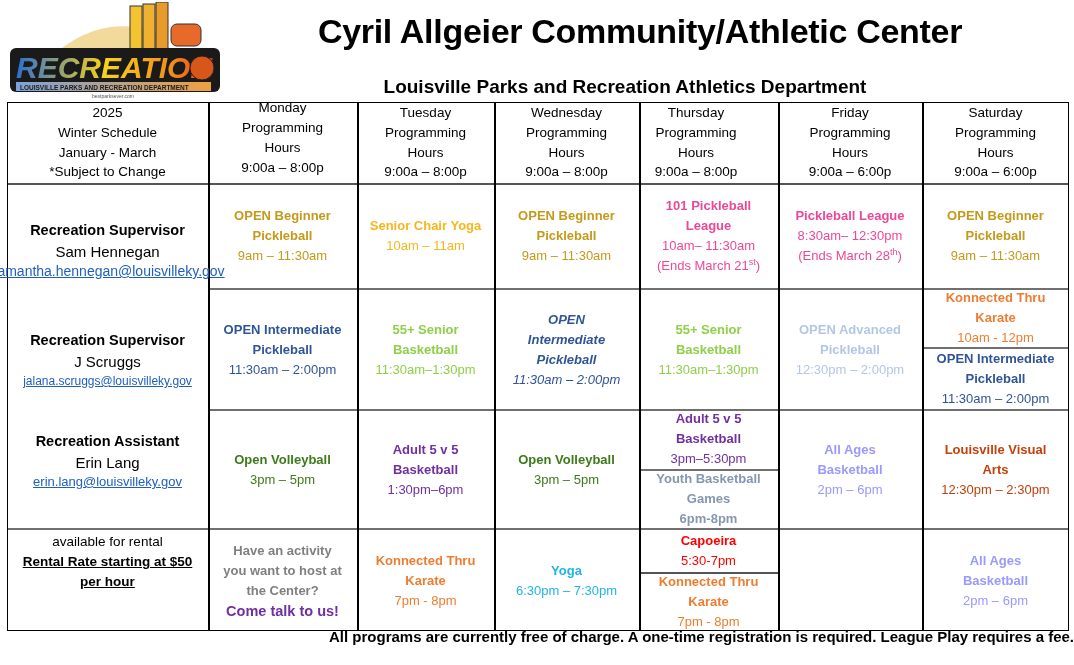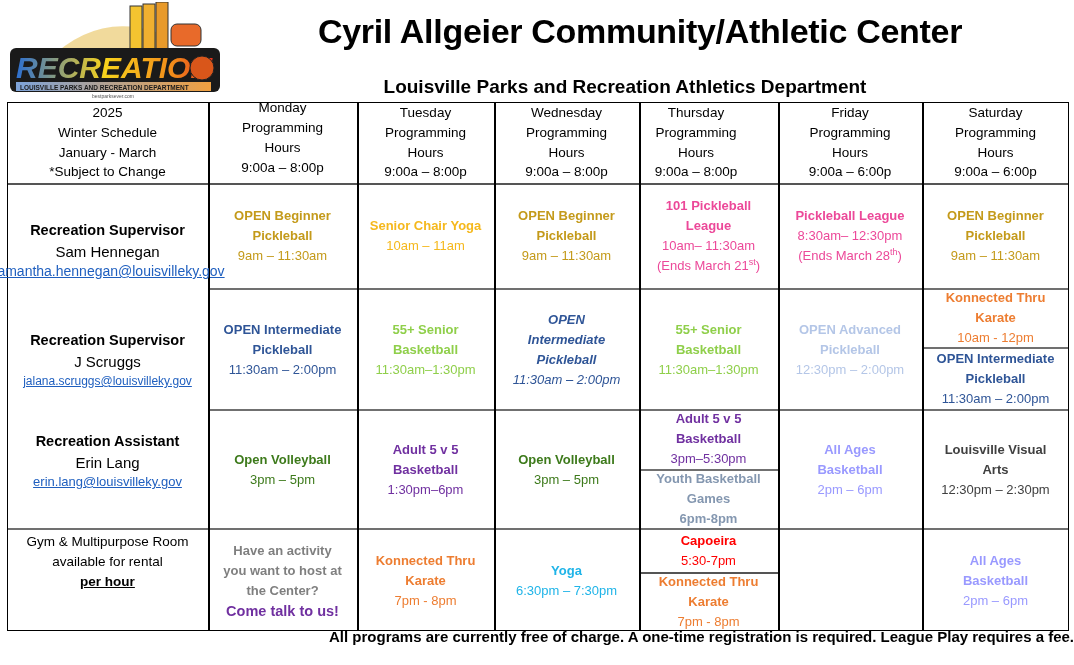--- a/index.html
+++ b/index.html
@@ -235,29 +235,29 @@
   <div class="cell" style="left:632px; top:368px; width:139px; height:58px; color:#8497b0;">
     <span class="prog">Youth Basketball</span>
     <span class="prog">Games</span>
     <span class="prog">6pm-8pm</span>
   </div>
   <div class="cell" style="left:771px; top:309px; width:144px; height:117px; color:#9999ff;">
     <span class="prog">All Ages</span>
     <span class="prog">Basketball</span>
     <span class="time">2pm – 6pm</span>
   </div>
-  <div class="cell" style="left:915px; top:309px; width:147px; height:117px; color:#404040;border-radius:23px;">
+  <div class="cell" style="left:915px; top:309px; width:147px; height:117px; color:#c2410c;border-radius:23px;">
     <span class="prog">Louisville Visual</span>
     <span class="prog">Arts</span>
     <span class="time">12:30pm – 2:30pm</span>
   </div>
 
   <div class="cell rental" style="left:0; top:428px; width:201px; height:80px; justify-content:flex-start; padding-top:2px;">
-    <span>Gym &amp; Multipurpose Room</span>
     <span>available for rental</span>
+    <span class="rental-rate">Rental Rate starting at $50</span>
     <span class="rental-rate">per hour</span>
   </div>
   <div class="cell" style="left:201px; top:428px; width:149px; height:101px; color:#7f7f7f;">
     <span class="prog">Have an activity</span>
     <span class="prog">you want to host at</span>
     <span class="prog">the Center?</span>
     <span class="prog" style="color:#7030a0; font-size:14.5px;">Come talk to us!</span>
   </div>
   <div class="cell" style="left:350px; top:428px; width:137px; height:101px; color:#ed7d31;">
     <span class="prog">Konnected Thru</span>

